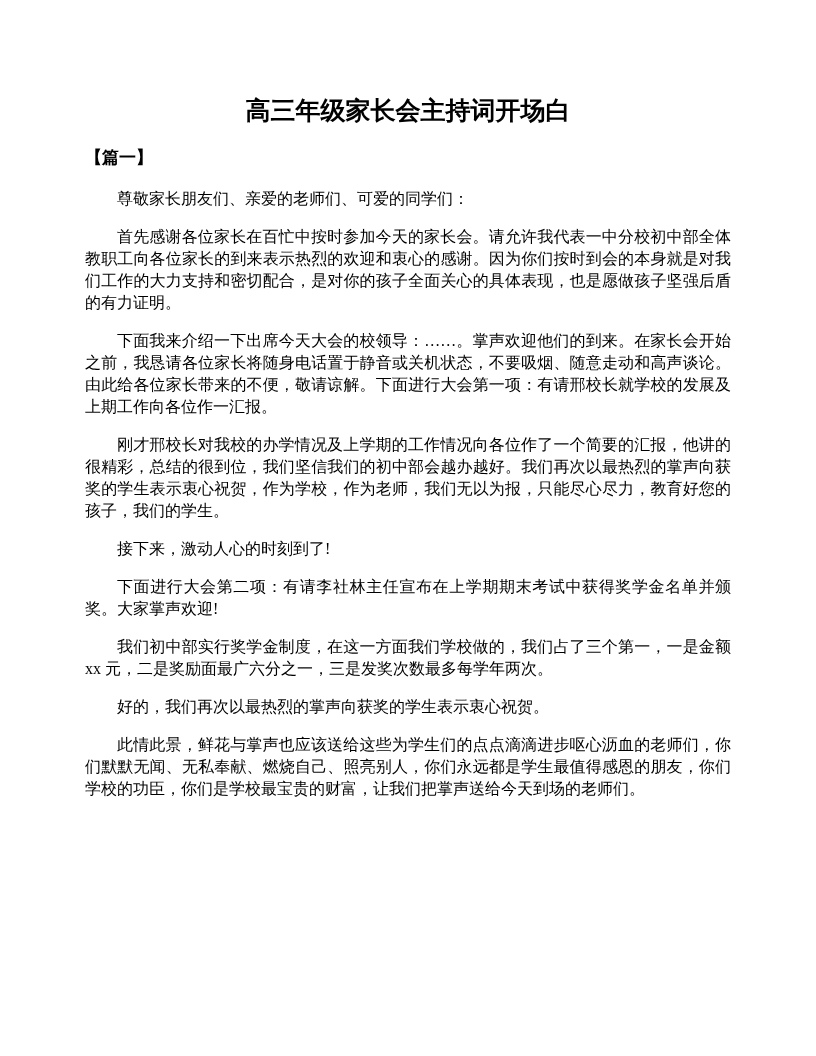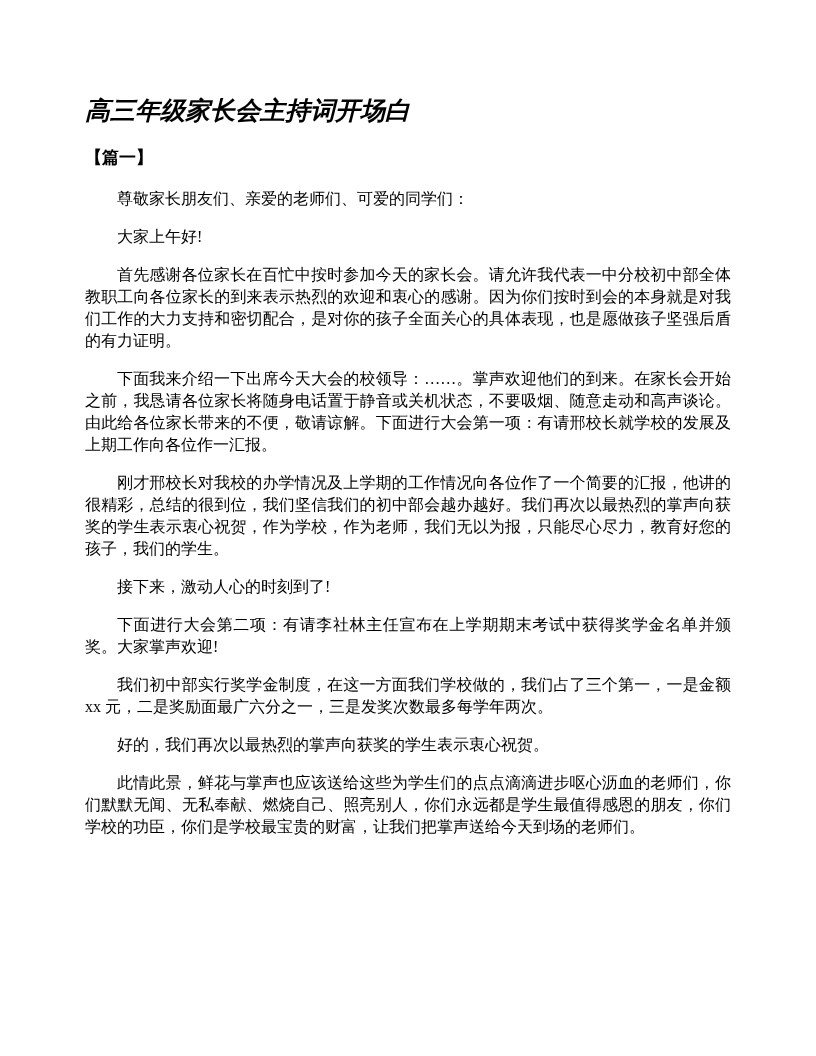--- a/index.html
+++ b/index.html
@@ -16,23 +16,22 @@
     color: #000000;
     box-sizing: border-box;
     padding: 96px 85px 0 85px;
     overflow: hidden;
     font-family: "Liberation Serif", serif;
   }
   .doc-title {
     font-size: 25px;
     font-weight: 700;
     line-height: 30px;
-    text-align: left;
+    text-align: center;
     margin: 0 0 22px 0;
-    font-style: italic;
   }
   .section-heading {
     font-size: 17px;
     font-weight: 700;
     line-height: 20px;
     margin: 0 0 20px 0;
   }
   .para {
     font-size: 16px;
     line-height: 22px;
@@ -43,21 +42,20 @@
     word-break: break-all;
   }
 </style>
 </head>
 <body>
 
 <div class="page">
   <h1 class="doc-title">高三年级家长会主持词开场白</h1>
   <h2 class="section-heading">【篇一】</h2>
   <p class="para">尊敬家长朋友们、亲爱的老师们、可爱的同学们：</p>
-  <p class="para">大家上午好!</p>
   <p class="para">首先感谢各位家长在百忙中按时参加今天的家长会。请允许我代表一中分校初中部全体教职工向各位家长的到来表示热烈的欢迎和衷心的感谢。因为你们按时到会的本身就是对我们工作的大力支持和密切配合，是对你的孩子全面关心的具体表现，也是愿做孩子坚强后盾的有力证明。</p>
   <p class="para">下面我来介绍一下出席今天大会的校领导：……。掌声欢迎他们的到来。在家长会开始之前，我恳请各位家长将随身电话置于静音或关机状态，不要吸烟、随意走动和高声谈论。由此给各位家长带来的不便，敬请谅解。下面进行大会第一项：有请邢校长就学校的发展及上期工作向各位作一汇报。</p>
   <p class="para">刚才邢校长对我校的办学情况及上学期的工作情况向各位作了一个简要的汇报，他讲的很精彩，总结的很到位，我们坚信我们的初中部会越办越好。我们再次以最热烈的掌声向获奖的学生表示衷心祝贺，作为学校，作为老师，我们无以为报，只能尽心尽力，教育好您的孩子，我们的学生。</p>
   <p class="para">接下来，激动人心的时刻到了!</p>
   <p class="para">下面进行大会第二项：有请李社林主任宣布在上学期期末考试中获得奖学金名单并颁奖。大家掌声欢迎!</p>
   <p class="para">我们初中部实行奖学金制度，在这一方面我们学校做的，我们占了三个第一，一是金额 xx 元，二是奖励面最广六分之一，三是发奖次数最多每学年两次。</p>
   <p class="para">好的，我们再次以最热烈的掌声向获奖的学生表示衷心祝贺。</p>
   <p class="para">此情此景，鲜花与掌声也应该送给这些为学生们的点点滴滴进步呕心沥血的老师们，你们默默无闻、无私奉献、燃烧自己、照亮别人，你们永远都是学生最值得感恩的朋友，你们学校的功臣，你们是学校最宝贵的财富，让我们把掌声送给今天到场的老师们。</p>
 </div>
 

